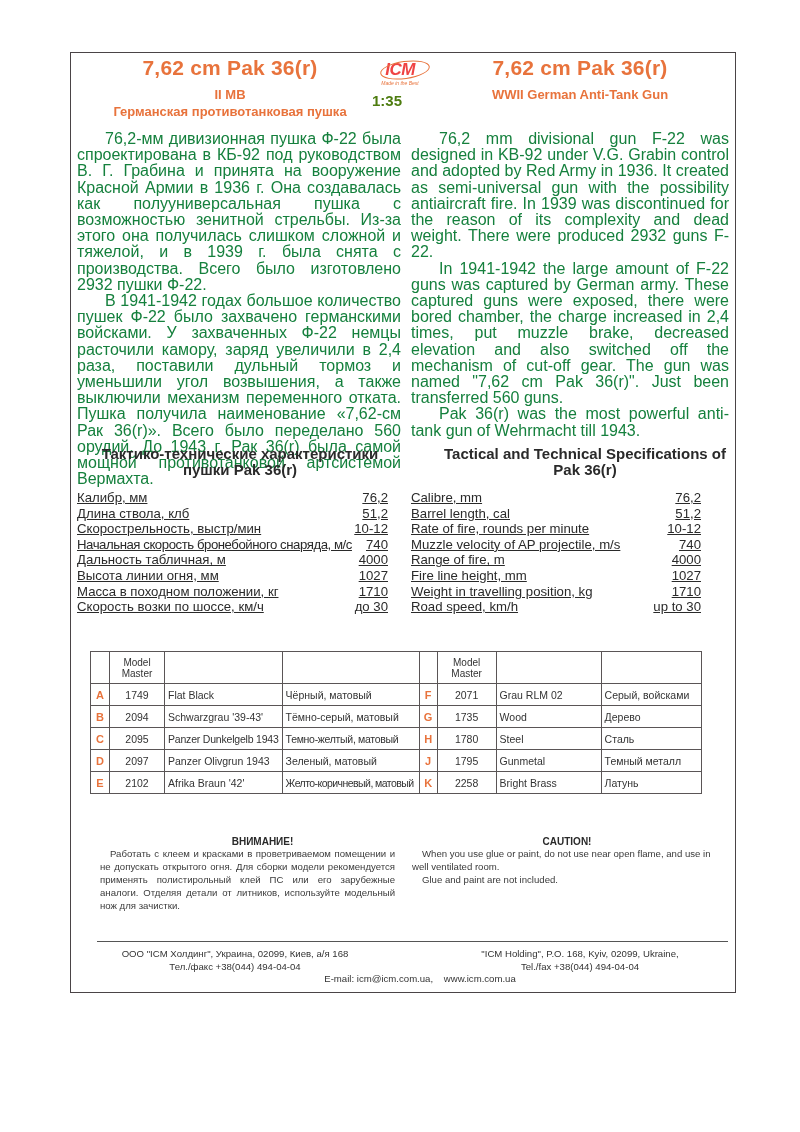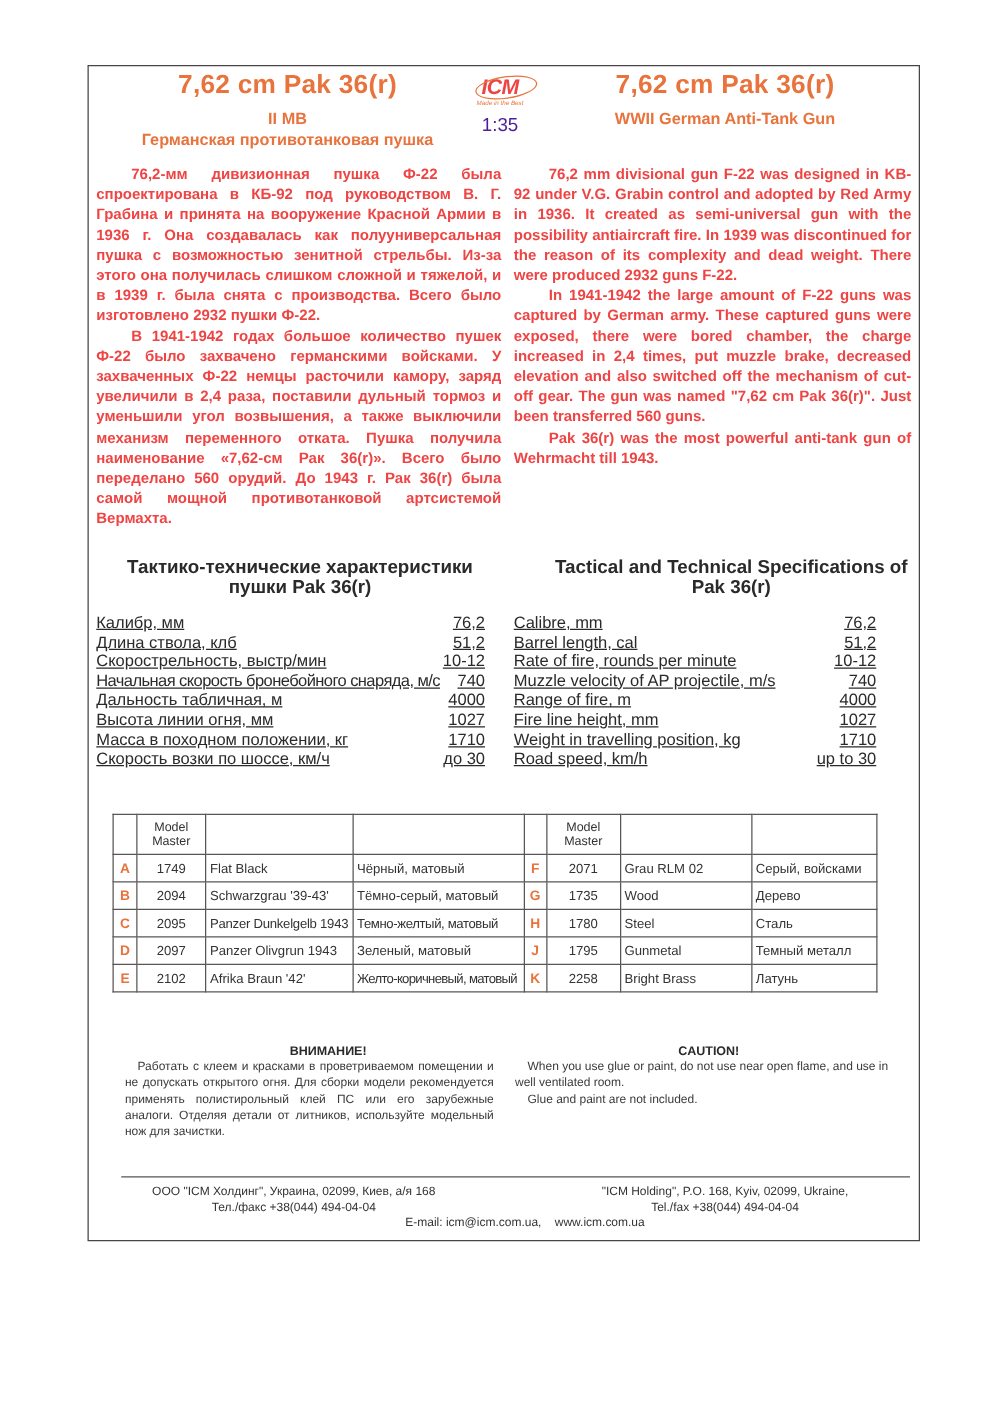--- a/index.html
+++ b/index.html
@@ -22,24 +22,24 @@
   .logo-wrap { text-align: center; }
   .logo-text {
     font-weight: bold; font-style: italic; font-size: 17px; color: #ef4444;
     letter-spacing: -0.5px; display: inline-block; position: relative;
   }
   .logo-ellipse {
     position: absolute; left: -5px; top: 1px; width: 48px; height: 16px;
     border: 1.2px solid #e8733c; border-radius: 50%; transform: rotate(-8deg);
   }
   .logo-tag { font-size: 5px; font-style: italic; color: #e8733c; }
-  .scale { font-weight: normal; font-size: 15px; color: #4c1d95; text-align: center; }
+  .scale { font-weight: bold; font-size: 15px; color: #4d7c0f; text-align: left; }
   .para {
-    font-size: 12px; line-height: 16.2px; text-align: justify; margin: 0;
-    text-indent: 28px; color: #ef4444; font-weight: bold;
+    font-size: 16px; line-height: 16.2px; text-align: justify; margin: 0;
+    text-indent: 28px; color: #15803d;
   }
   .col-ru { left: 77px; top: 131px; width: 324px; }
   .col-en { left: 411px; top: 131px; width: 318px; }
   .spec-title {
     font-weight: bold; font-size: 15px; line-height: 15.5px; text-align: center; color: #2a2a2a;
   }
   .spec-list { font-size: 13.2px; line-height: 15.6px; }
   .spec-row { display: flex; justify-content: space-between; text-decoration: underline; }
   table.paint {
     position: absolute; left: 90px; top: 651px; border-collapse: collapse;

